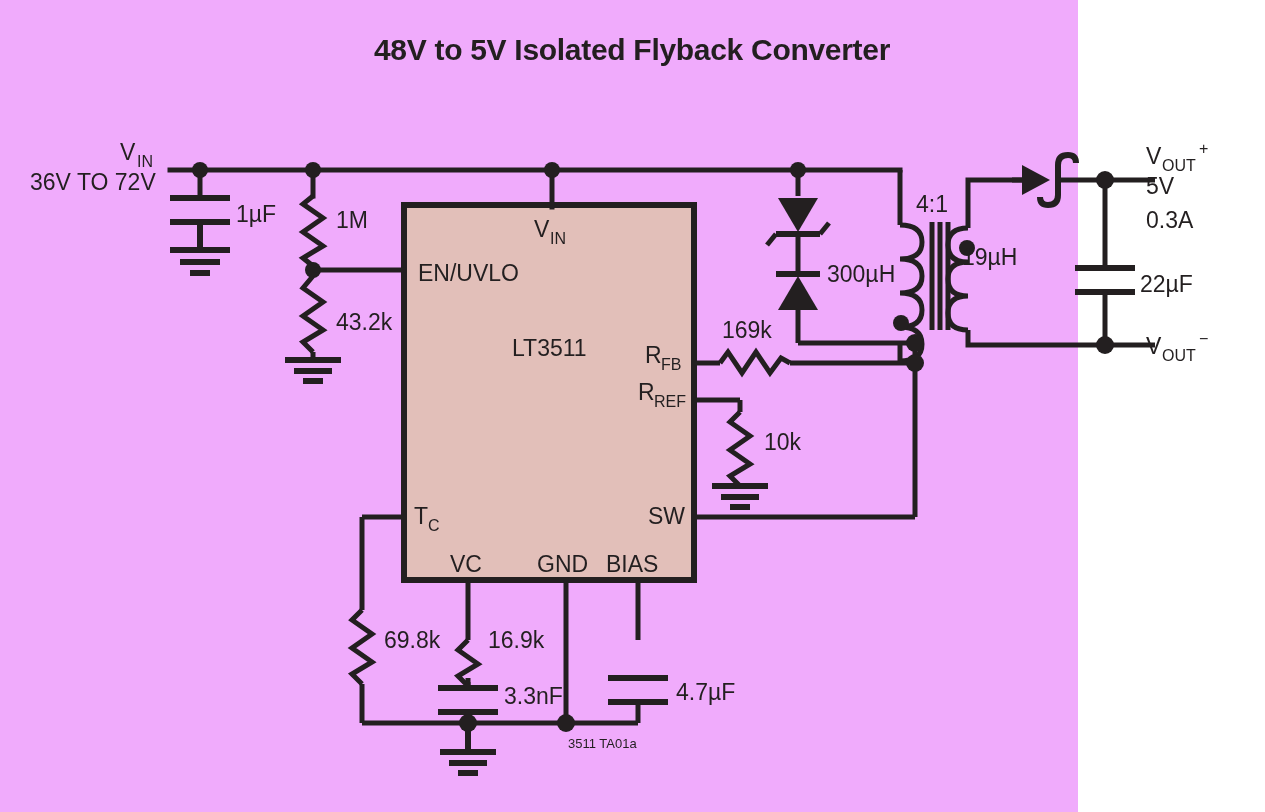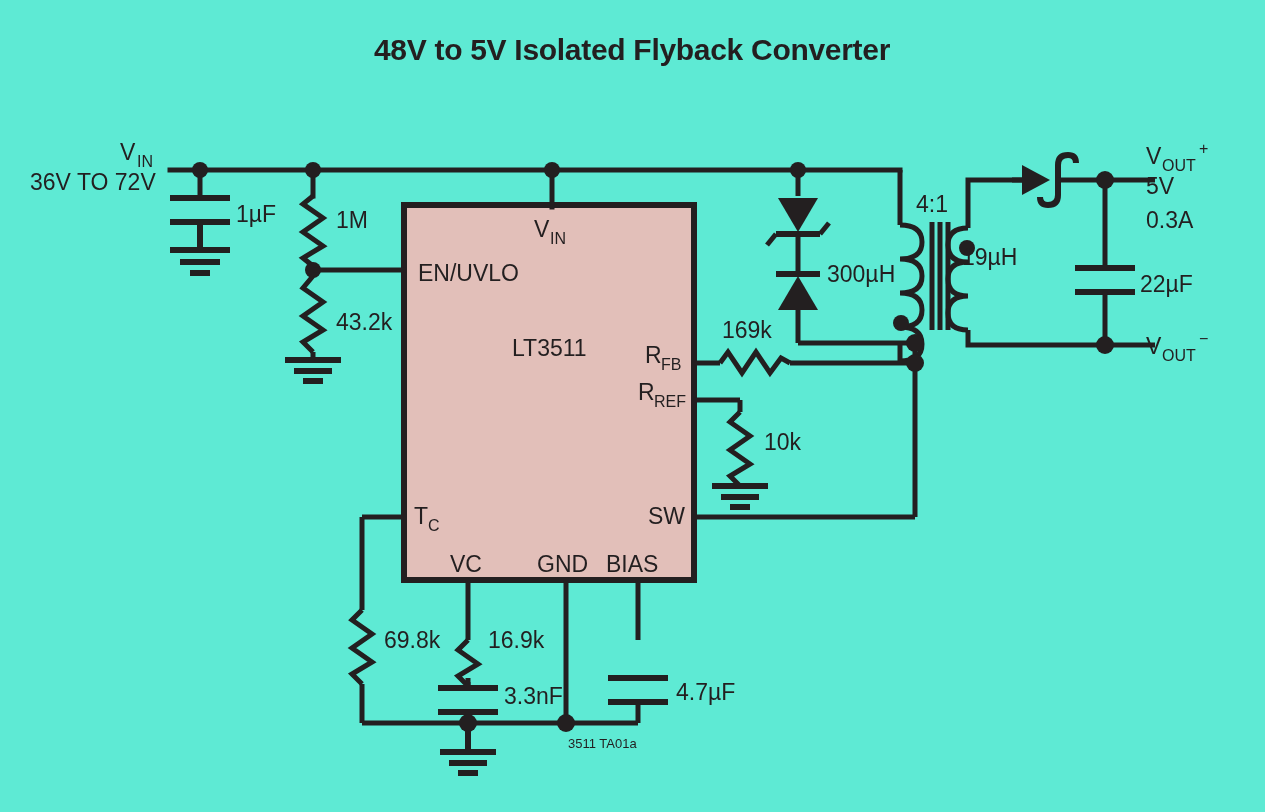--- a/index.html
+++ b/index.html
@@ -1,18 +1,18 @@
 <!DOCTYPE html>
 <html><head>
 <meta charset="utf-8">
 <style>
   html,body{margin:0;padding:0;background:#ffffff;}
   body{width:1265px;height:812px;overflow:hidden;
        font-family:"Liberation Sans","DejaVu Sans",sans-serif;color:#231f20;}
-  #stage{position:relative;width:1265px;height:812px;background:#5eead4;text-decoration:underline;}
+  #stage{position:relative;width:1078px;height:812px;background:#f0abfc;text-decoration:underline;}
   svg{display:block;}
   .lbl{font-family:"Liberation Sans","DejaVu Sans",sans-serif;fill:#231f20;font-size:23px;}
   .lbl-sub{font-size:16px;}
   .title{font-family:"Liberation Sans","DejaVu Sans",sans-serif;
          font-weight:bold;font-size:30px;fill:#231f20;letter-spacing:-0.3px;}
   .cap{font-size:13px;fill:#231f20;}
   .wire{stroke:#231f20;fill:none;}
 </style>
 </head>
 <body>

